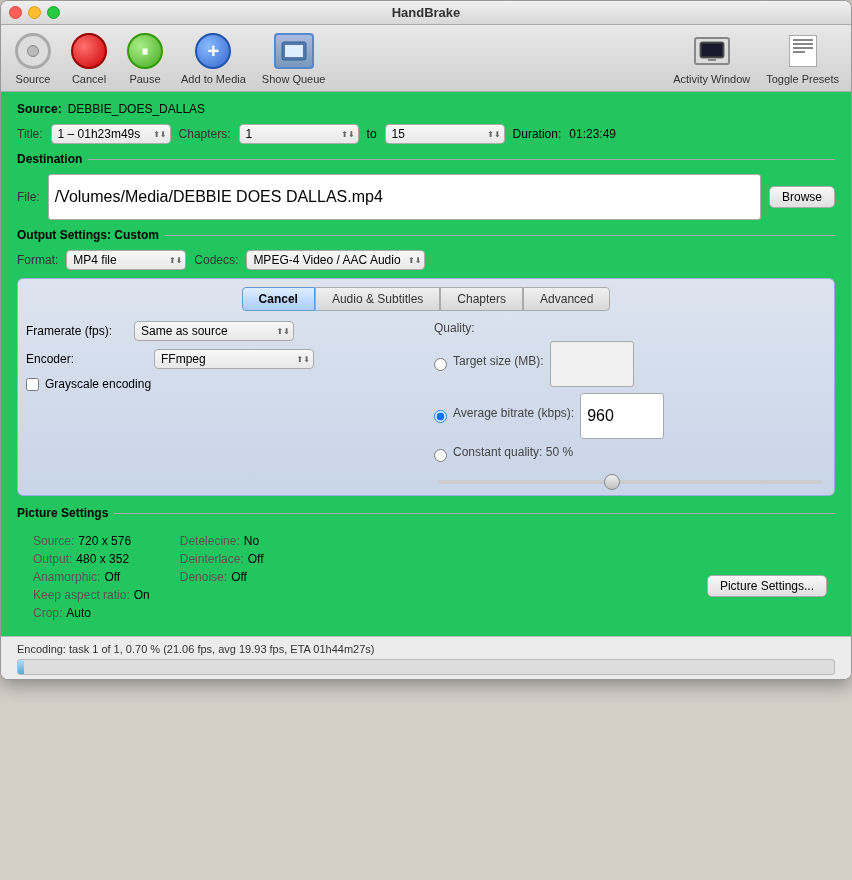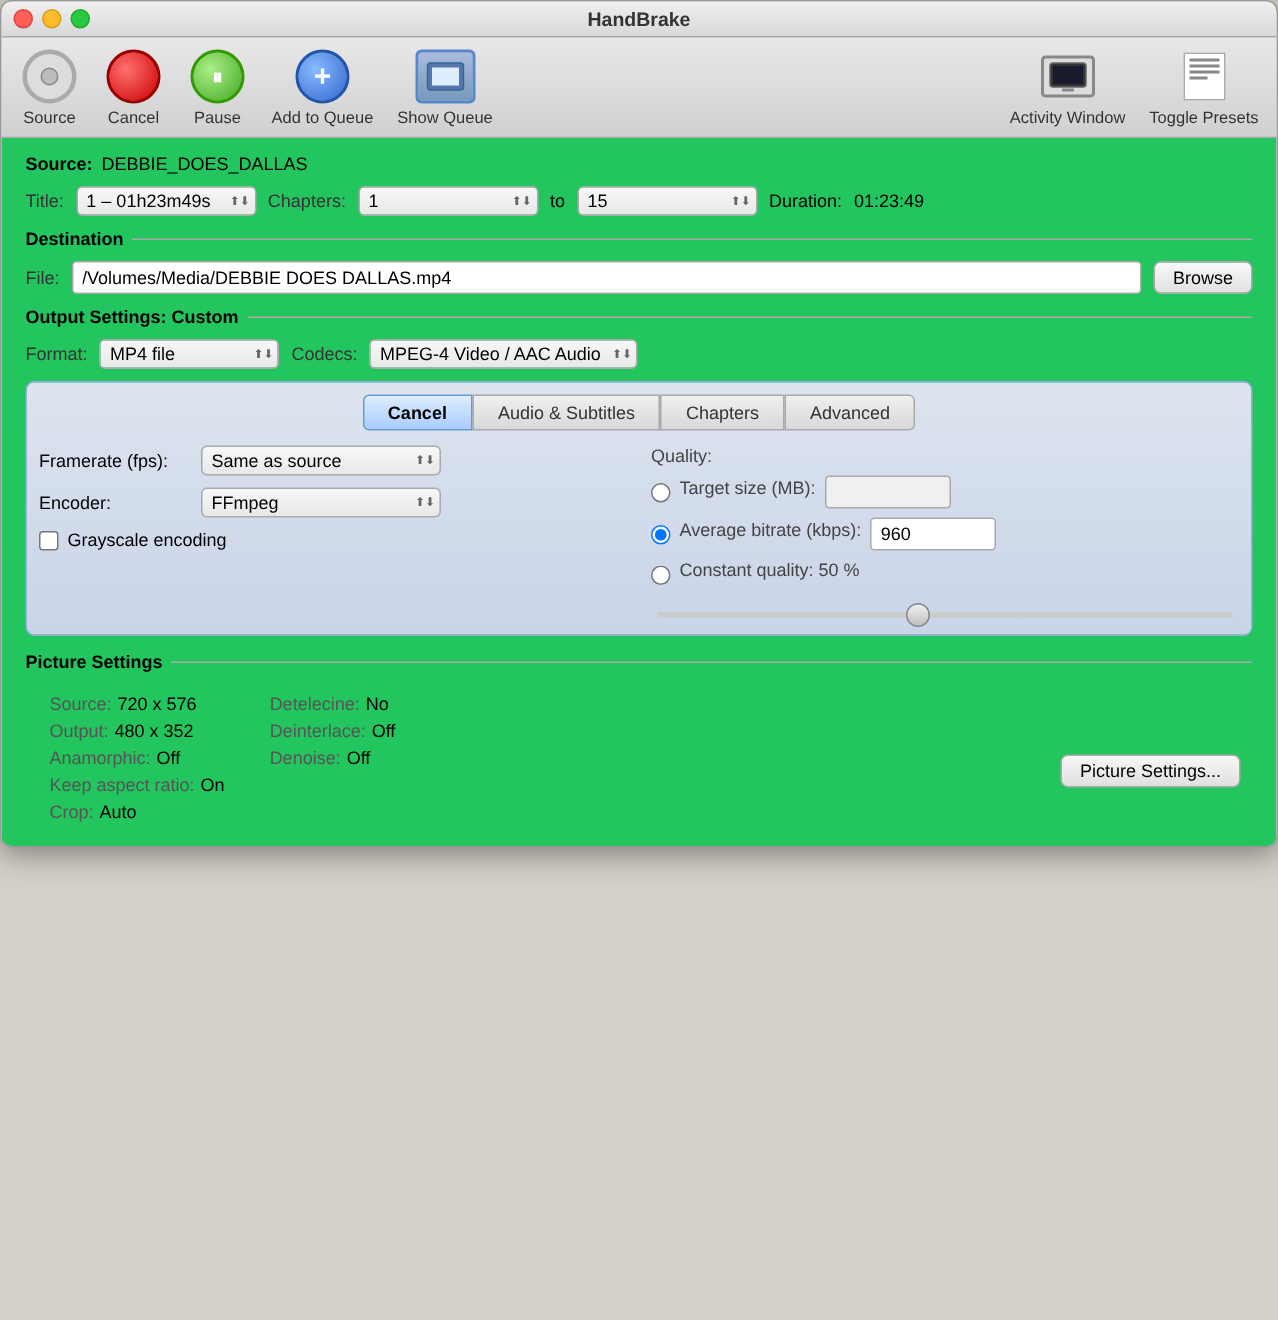--- a/index.html
+++ b/index.html
@@ -180,22 +180,22 @@
     }
     .select-wrapper select {
       padding-right: 22px;
       min-width: 120px;
     }
     .title-select { min-width: 160px; }
     .chapter-select { min-width: 50px; }
     input[type="text"], .text-input {
       border: 1px solid #aaa;
       border-radius: 3px;
-      padding: 3px 6px;
-      font-size: 12px;
+      padding: 13px 6px;
+      font-size: 16px;
       background: white;
     }
     .file-input {
       flex: 1;
       border: 2px solid #7aadee;
       border-radius: 4px;
       padding: 3px 6px;
       font-size: 12px;
       background: white;
     }
@@ -374,21 +374,21 @@
     <div class="toolbar-item">
       <div class="icon-box">
         <div class="pause-icon">⏸</div>
       </div>
       <span class="toolbar-label">Pause</span>
     </div>
     <div class="toolbar-item">
       <div class="icon-box">
         <div class="addqueue-icon">+</div>
       </div>
-      <span class="toolbar-label">Add to Queue</span>
+      <span class="toolbar-label">Add to Media</span>
     </div>
     <div class="toolbar-item">
       <div class="icon-box">
         <div class="showqueue-icon">
           <svg width="28" height="22" viewBox="0 0 28 22">
             <rect x="2" y="2" width="24" height="18" rx="2" fill="#5577aa" stroke="#336699" stroke-width="1"></rect>
             <rect x="5" y="5" width="18" height="12" fill="#ddeeff"></rect>
           </svg>
         </div>
       </div>
@@ -495,21 +495,21 @@
             <label>Framerate (fps):</label>
             <div class="select-wrapper">
               <select style="min-width:160px;">
                 <option>Same as source</option>
               </select>
             </div>
           </div>
           <div class="form-row">
             <label>Encoder:</label>
             <div class="select-wrapper">
-              <select style="min-width:160px;">
+              <select style="min-width:160px;margin-left:20px;">
                 <option>FFmpeg</option>
               </select>
             </div>
           </div>
           <div class="checkbox-row">
             <input type="checkbox" id="grayscale" style="">
             <label for="grayscale">Grayscale encoding</label>
           </div>
         </div>
         <div class="right-col">
@@ -582,14 +582,20 @@
           </div>
         </div>
         <div style="margin-top: 47px; padding-right: 8px;">
           <button class="ps-btn">Picture Settings...</button>
         </div>
       </div>
     </div>
 
   </div>
 
+  <div class="status-bar">
+    <div>Encoding: task 1 of 1, 0.70 % (21.06 fps, avg 19.93 fps, ETA 01h44m27s)</div>
+    <div class="progress-bar-outer">
+      <div class="progress-bar-inner"></div>
+    </div>
+  </div>
 
 </div>
 
 </body></html>

